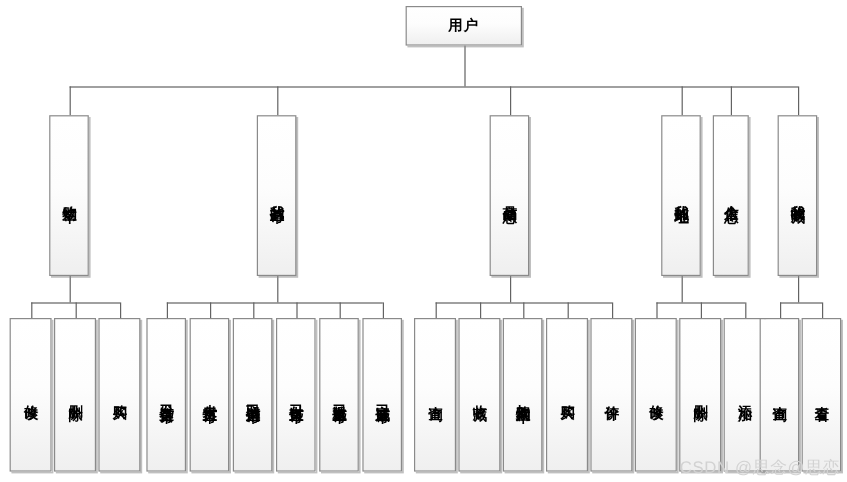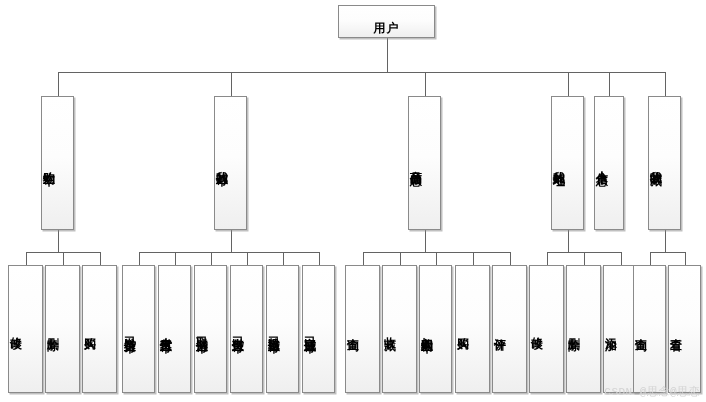--- a/index.html
+++ b/index.html
@@ -16,21 +16,21 @@
   .vline{position:absolute;width:0;border-left:1.5px solid #636363;}
 
   
   .node{
     position:absolute;
     box-sizing:border-box;
     border:1px solid #8a8a8a;
     background:linear-gradient(180deg,#ffffff 0%,#fdfdfd 45%,#efefef 100%);
     box-shadow:1.5px 1.5px 0 rgba(140,140,140,.55);
     display:flex;
-    align-items:flex-end;
+    align-items:center;
     justify-content:center;
     color:#000000;
     font-weight:bold;
   }
   
   .node.horiz{
     font-size:12px;
     letter-spacing:1px;
   }
   
@@ -45,27 +45,26 @@
   .node.vert .lbl{
     writing-mode:vertical-rl;
     text-orientation:upright;
     white-space:nowrap;
   }
 
   
   #watermark{
     position:absolute;
     right:6px;bottom:3px;
-    font-size:11px;
+    font-size:14px;
     color:#d2d2d2;
     letter-spacing:.5px;
     white-space:nowrap;
     pointer-events:none;
     user-select:none;
-    font-family:Liberation Mono, monospace;
   }
 </style>
 </head>
 <body>
 
 <div id="canvas">
 
   <div id="lines">
       <div class="vline" style="left: 386.5px; top: 38px; height: 34px;"></div>
       <div class="hline" style="left: 57.5px; top: 72px; width: 607px;"></div>

